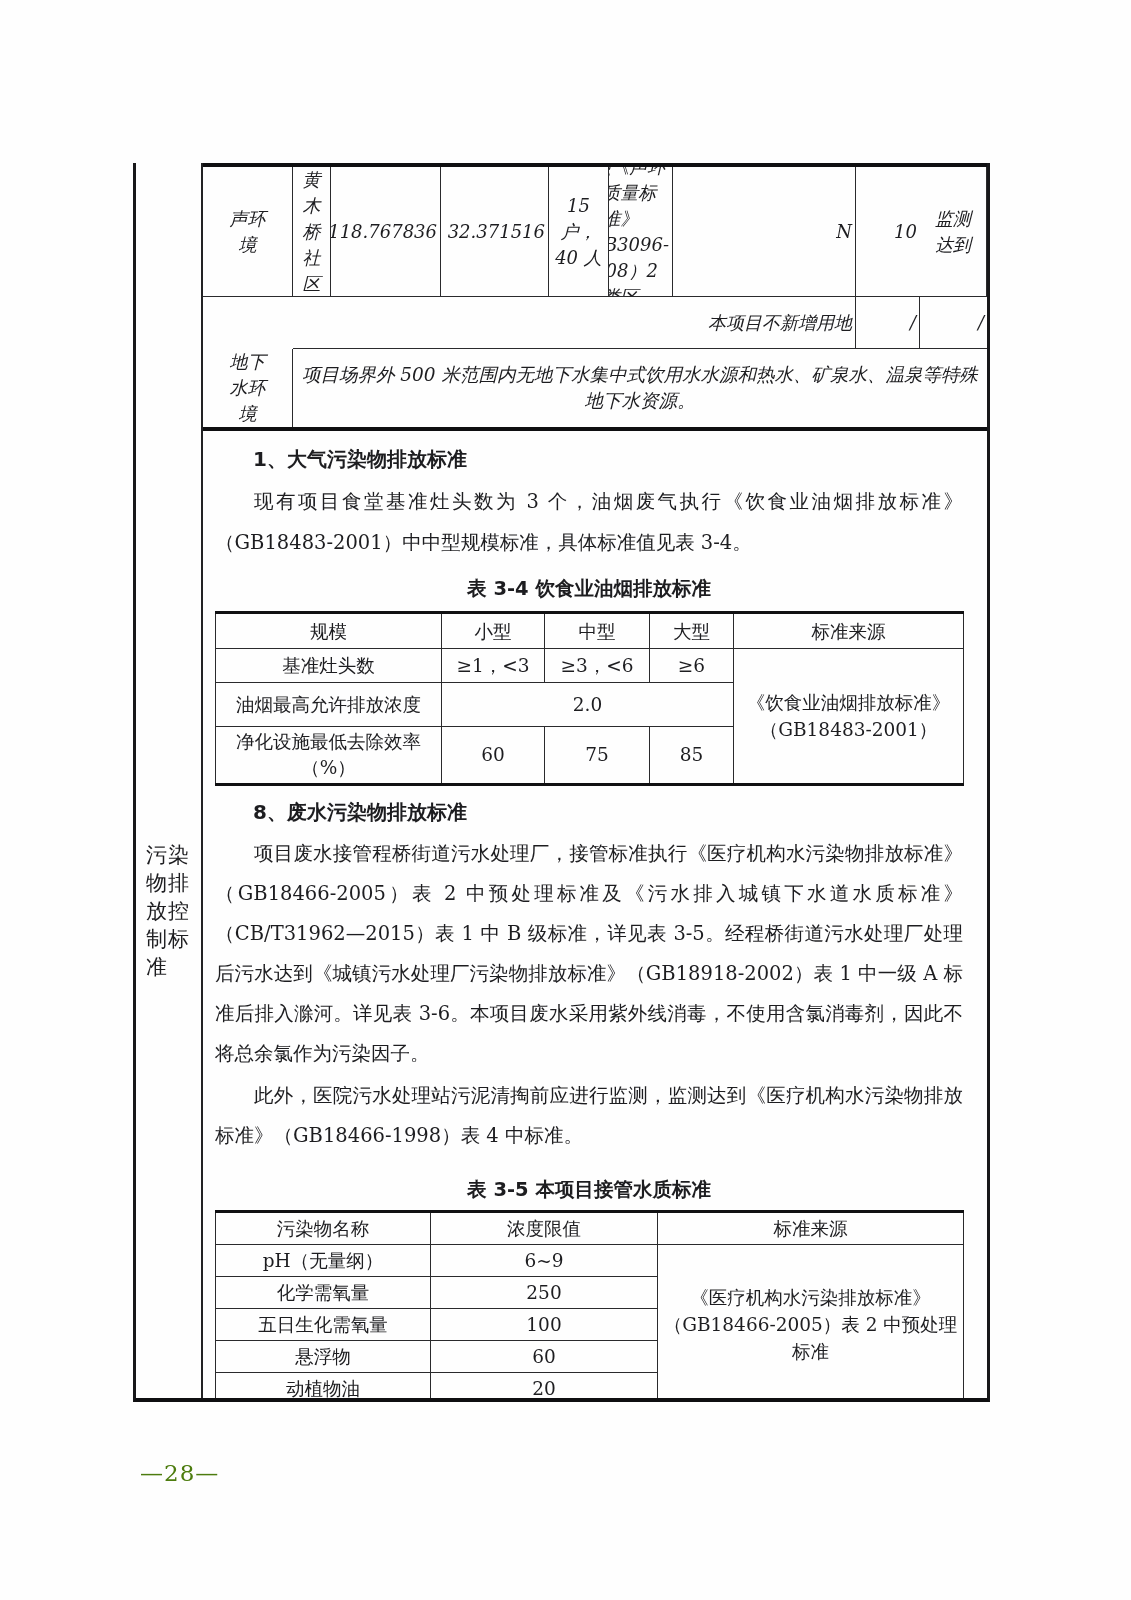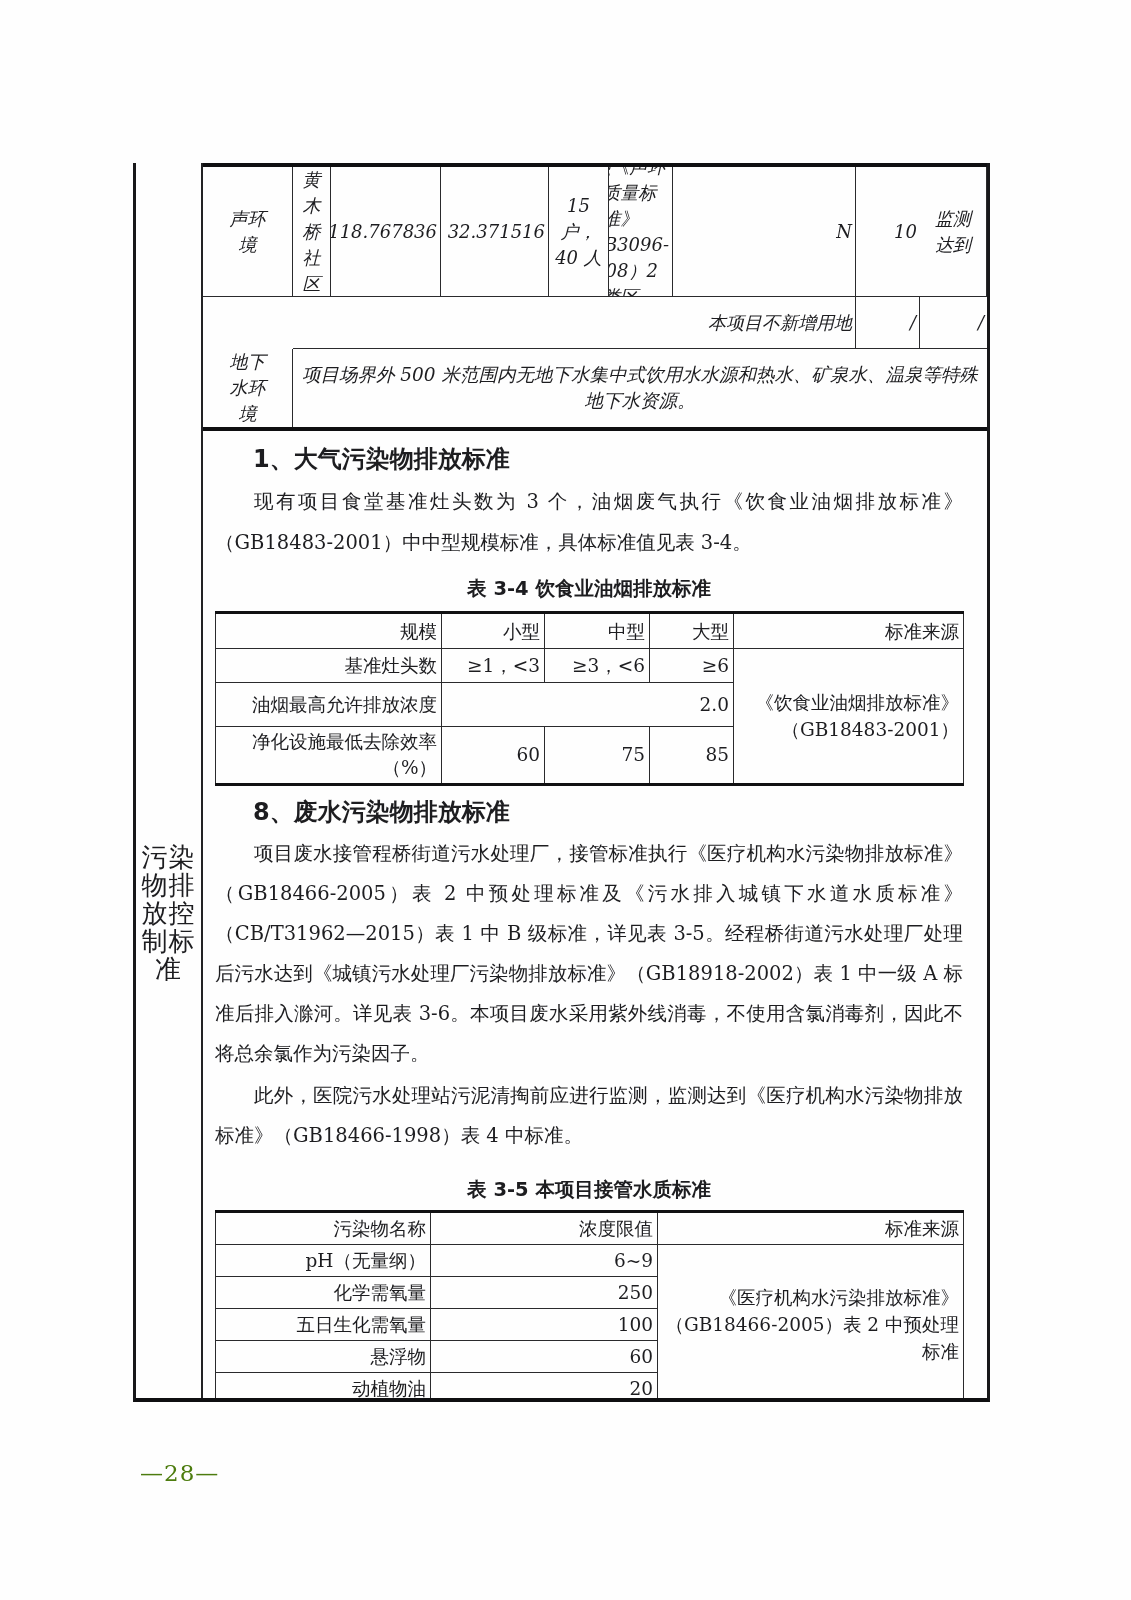--- a/index.html
+++ b/index.html
@@ -12,22 +12,22 @@
   
   .doc {
     position:absolute; left:133px; top:163px; width:857px; height:1239px;
     border-left:3px solid #18181a; border-right:3px solid #18181a; border-bottom:4px solid #0f0f11;
     display:flex;
   }
   .left-strip {
     width:67px; flex:0 0 67px; border-right:2px solid #222224; position:relative;
   }
   .sidebar-label {
-    position:absolute; top:680px; left:0; right:0; text-align:center;
-    font-size:26px; line-height:28px; letter-spacing:1px;
+    position:absolute; top:680px; left:0; right:0; text-align:left;
+    font-size:21px; line-height:28px; letter-spacing:1px;font-family:Liberation Mono, monospace;
   }
   .wrap2 { display:block; width:2.15em; margin:0 auto; }
   .main { flex:1; border-top:4px solid #0f0f11; display:flex; flex-direction:column; min-width:0; }
 
   
   .env-grid {
     display:grid;
     grid-template-columns:90px 38px 110px 108px 60px 64px 1fr 64px 67px;
     grid-template-rows:130px 52px 78px;
     font-size:18px;
@@ -42,38 +42,38 @@
   .eco-content { grid-column:2 / 8; }
   .gw-content  { grid-column:2 / 10; font-size:18.5px; line-height:30px; padding:0 14px; }
   .site-cell { line-height:23px; padding:0 1px; }
   .std-cell { line-height:27px; padding:0 5px; }
 
   .hdivider { height:4px; background:#0f0f11; flex:0 0 4px; }
 
   
   .content { flex:1; padding:4px 24px 0 12px; overflow:hidden; }
   .sec-heading {
-    font-weight:bold; font-size:24px; line-height:40px; padding-left:38px; margin-top:4px;
+    font-weight:bold; font-size:20px; line-height:40px; padding-left:38px; margin-top:4px;
     font-family:"DejaVu Sans","Liberation Sans",sans-serif;
   }
   .para {
     font-size:19.5px; line-height:41px; text-align:justify; text-indent:2em; margin-top:2px;
   }
   .p6 { line-height:40px; }
   .tbl-title {
     font-weight:bold; font-size:19.5px; line-height:28px; text-align:center;
     font-family:"DejaVu Sans","Liberation Sans",sans-serif;
   }
   .t34-title { margin-top:12px; margin-bottom:8px; }
   .t35-title { margin-top:20px; margin-bottom:6px; }
 
   table { border-collapse:collapse; width:748px; table-layout:fixed; font-size:18.5px; color:#1d1d20; }
   .std-table { border-top:3.5px solid #101012; border-bottom:3.5px solid #101012; }
   .std-table td {
-    border:1.5px solid #2a2a2c; text-align:right; vertical-align:middle;
+    border:1.5px solid #2a2a2c; text-align:center; vertical-align:middle;
     line-height:27px; padding:2px 4px; overflow:hidden;
   }
   .std-table tr > td:first-child { border-left:1.5px solid #2a2a2c; }
   .hrow td { height:36px; }
   .t34 .r1 td { height:34px; }
   .t34 .r2 td { height:44px; }
   .t34 .r3 td { height:54px; line-height:26px; }
   .t35 td { height:30px; }
   .t35 .hrow td { height:33px; }
   .src-cell { line-height:33px; font-size:18.5px; }

